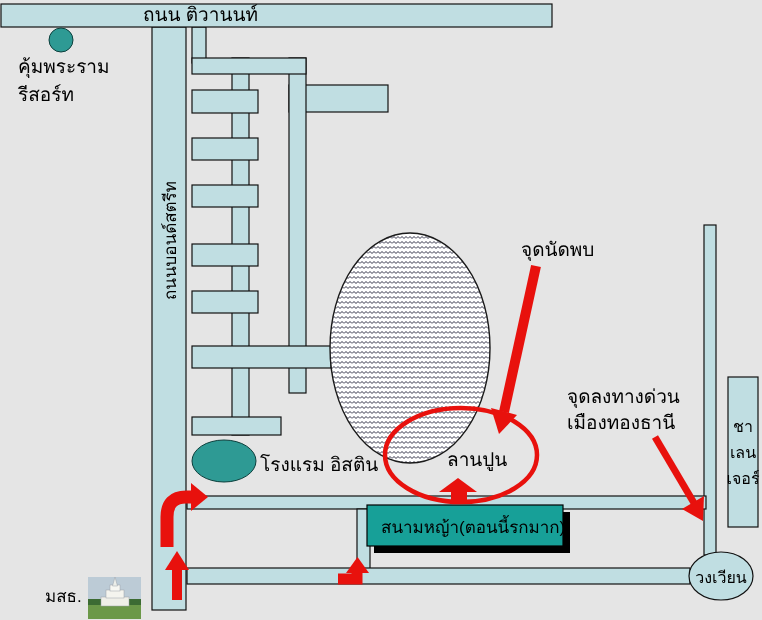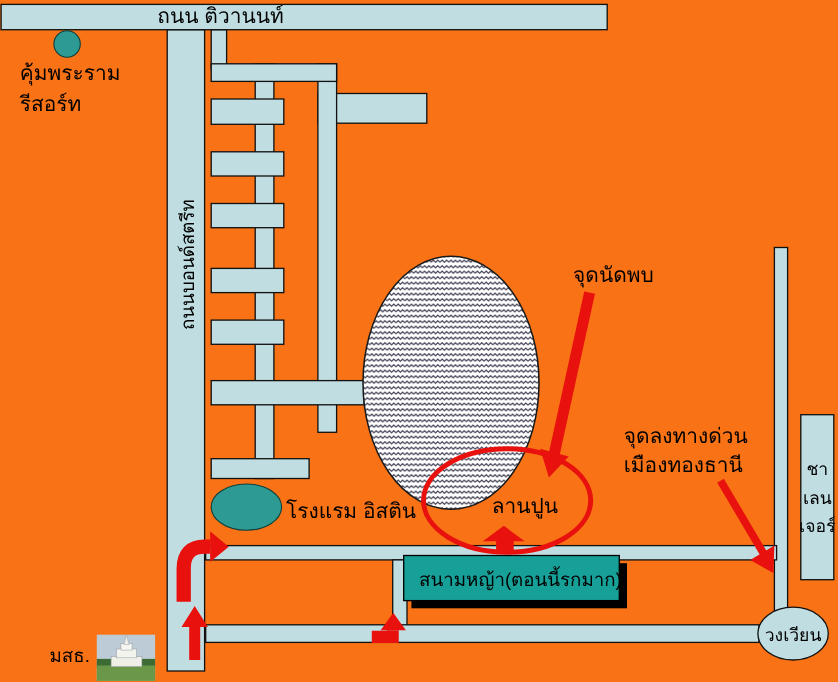--- a/index.html
+++ b/index.html
@@ -1,16 +1,16 @@
 <!DOCTYPE html>
 <html><head>
 <meta charset="utf-8">
 <style>
   html,body{margin:0;padding:0;background:#fff;}
-  .canvas{position:relative;width:762px;height:620px;background:#f97316;overflow:hidden;
+  .canvas{position:relative;width:762px;height:620px;background:#e5e5e5;overflow:hidden;
           font-family:"Liberation Sans", sans-serif;}
   svg{position:absolute;left:0;top:0;}
   .road{fill:#c0dee2;stroke:#111111;stroke-width:1.2;}
   .teal{fill:#2e9a94;stroke:#0c3f3c;stroke-width:1;}
   .lawn{fill:#17a098;stroke:#000;stroke-width:1.2;}
   .red{fill:#e8110d;}
   .redline{stroke:#e8110d;fill:none;}
   text{fill:#000;font-family:"Liberation Sans", sans-serif;}
   .lbl{font-size:19px;}
   .lbl-sm{font-size:16px;}

